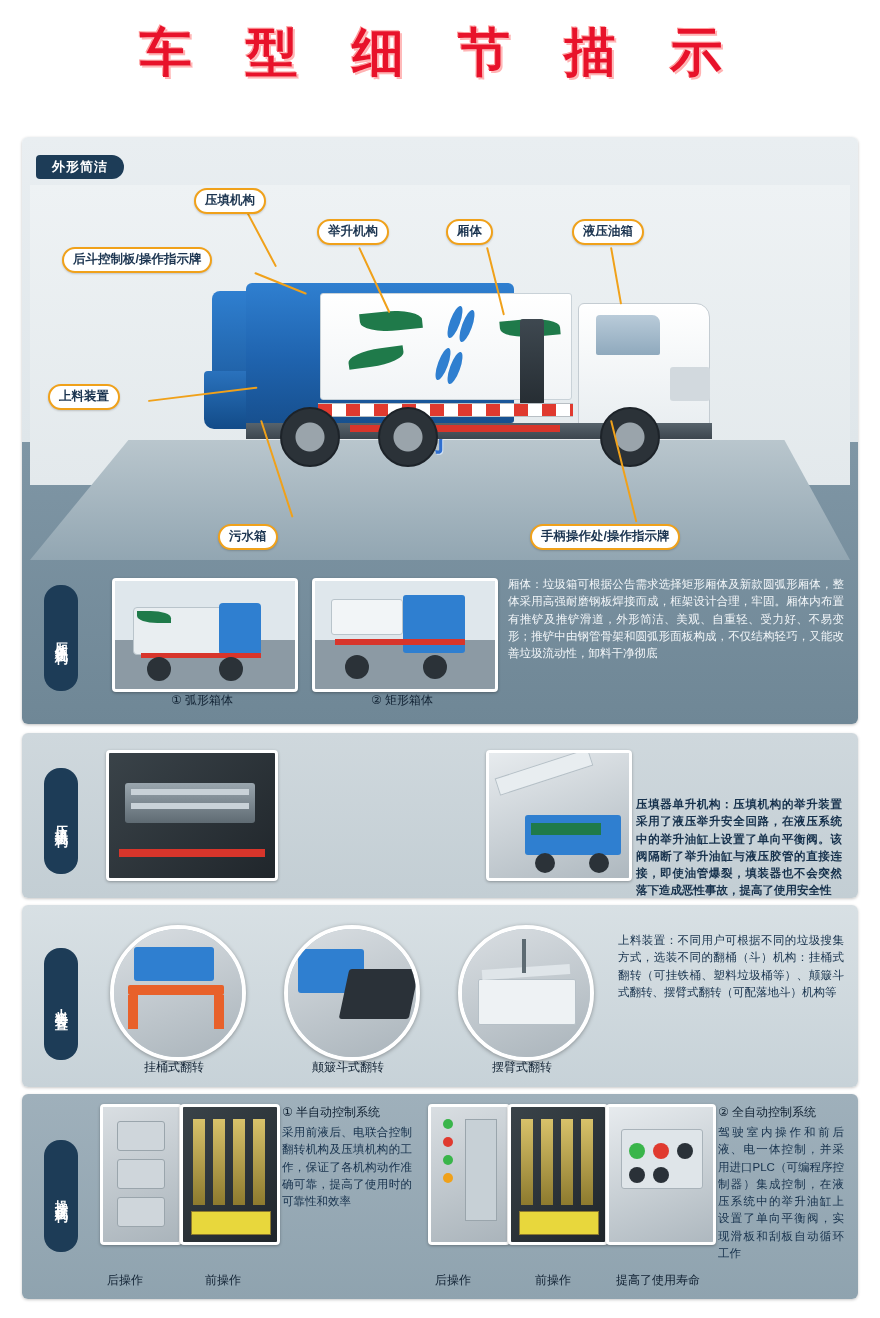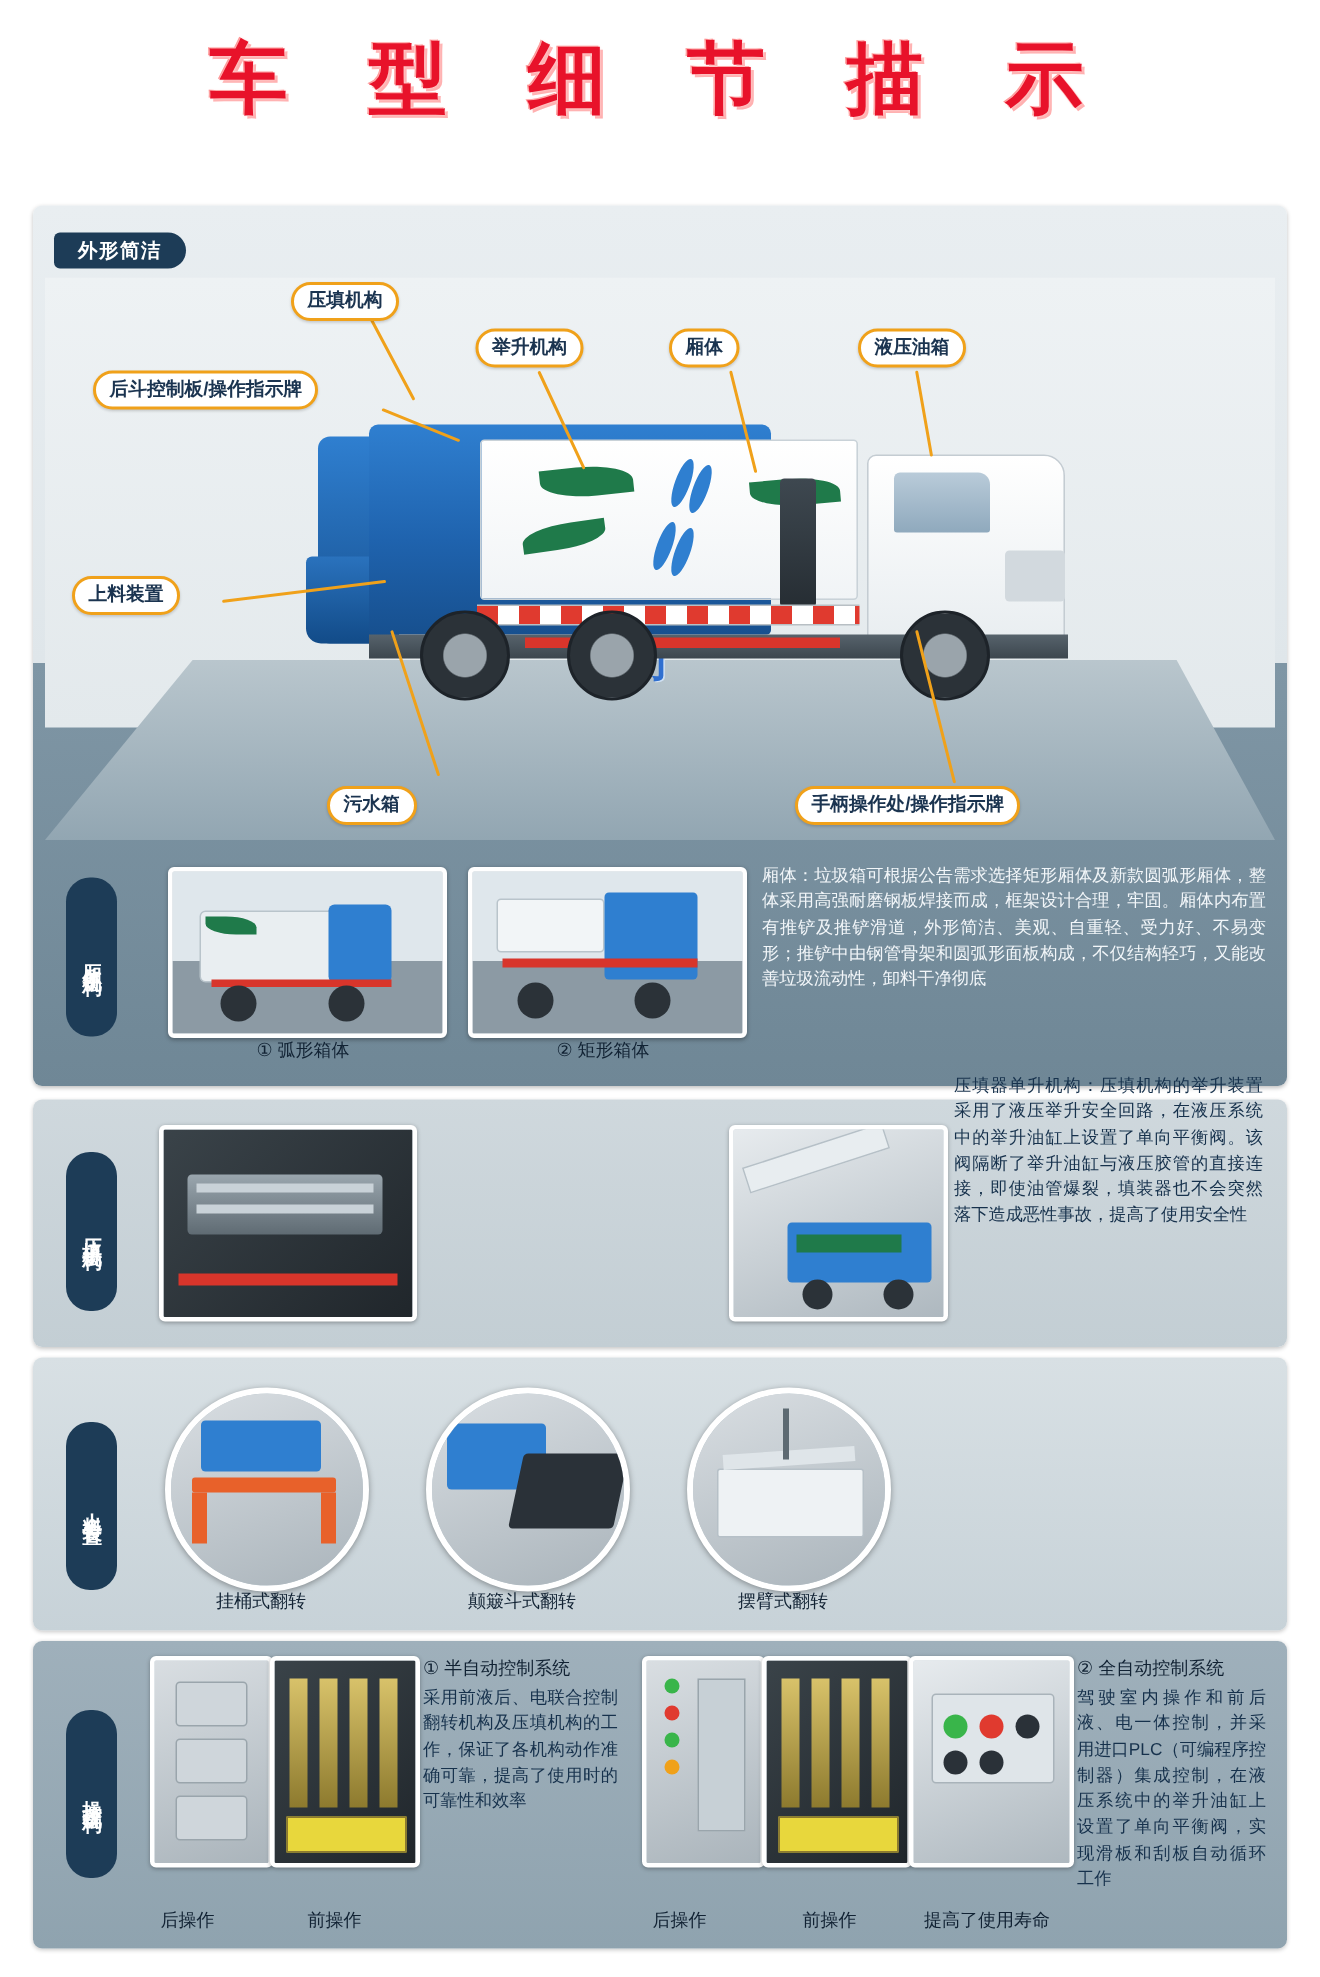--- a/index.html
+++ b/index.html
@@ -286,21 +286,21 @@
 
   <div class="photo" style="left:486px;top:750px;width:140px;height:125px;">
     <div class="ph-bg ph-steel"></div>
     <div class="mini" style="left:6px;top:10px;width:96px;height:16px;background:#e8edf0;transform:rotate(-18deg);border:1px solid #b6c0c7;"></div>
     <div class="mini" style="left:36px;top:62px;width:96px;height:40px;background:#2f7fd0;border-radius:3px;"></div>
     <div class="mini" style="left:42px;top:70px;width:70px;height:12px;background:#1f7a4a;"></div>
     <div class="mini" style="left:46px;top:100px;width:20px;height:20px;border-radius:50%;background:#2b3238;"></div>
     <div class="mini" style="left:100px;top:100px;width:20px;height:20px;border-radius:50%;background:#2b3238;"></div>
   </div>
 
-  <div class="desc desc-dark" style="left:636px;top:716px;width:206px;">压填器单升机构：压填机构的举升装置采用了液压举升安全回路，在液压系统中的举升油缸上设置了单向平衡阀。该阀隔断了举升油缸与液压胶管的直接连接，即使油管爆裂，填装器也不会突然落下造成恶性事故，提高了使用安全性</div>
+  <div class="desc desc-dark" style="left:636px;top:796px;width:206px;font-weight:bold;">压填器单升机构：压填机构的举升装置采用了液压举升安全回路，在液压系统中的举升油缸上设置了单向平衡阀。该阀隔断了举升油缸与液压胶管的直接连接，即使油管爆裂，填装器也不会突然落下造成恶性事故，提高了使用安全性</div>
 
   <div class="panel panel-3"></div>
   <div class="vtag" style="left:44px;top:948px;height:96px;">上料装置</div>
 
   <div class="circle-photo" style="left:110px;top:925px;">
     <div class="ph-bg ph-panel"></div>
     <div class="mini" style="left:20px;top:18px;width:80px;height:34px;background:#2f7fd0;border-radius:3px;"></div>
     <div class="mini" style="left:14px;top:56px;width:96px;height:10px;background:#e8612a;border-radius:2px;"></div>
     <div class="mini" style="left:14px;top:66px;width:10px;height:34px;background:#e8612a;"></div>
     <div class="mini" style="left:100px;top:66px;width:10px;height:34px;background:#e8612a;"></div>
@@ -315,20 +315,21 @@
   <div class="cap" style="left:270px;top:1059px;width:156px;">颠簸斗式翻转</div>
 
   <div class="circle-photo" style="left:458px;top:925px;">
     <div class="ph-bg ph-panel"></div>
     <div class="mini" style="left:16px;top:50px;width:96px;height:44px;background:#eef2f4;border:1px solid #b6c0c7;border-radius:2px;"></div>
     <div class="mini" style="left:20px;top:38px;width:88px;height:10px;background:#dfe5e9;transform:rotate(-4deg);"></div>
     <div class="mini" style="left:60px;top:10px;width:4px;height:34px;background:#5d6a72;"></div>
   </div>
   <div class="cap" style="left:444px;top:1059px;width:156px;">摆臂式翻转</div>
 
+  <div class="desc desc-dark" style="left:618px;top:932px;width:226px;">上料装置：不同用户可根据不同的垃圾搜集方式，选装不同的翻桶（斗）机构：挂桶式翻转（可挂铁桶、塑料垃圾桶等）、颠簸斗式翻转、摆臂式翻转（可配落地斗）机构等</div>
 
   <div class="panel panel-4"></div>
   <div class="vtag" style="left:44px;top:1140px;height:96px;">操控机构</div>
 
   <div class="photo" style="left:100px;top:1104px;width:76px;height:135px;">
     <div class="ph-bg ph-panel"></div>
     <div class="mini" style="left:14px;top:14px;width:46px;height:28px;background:#cfd6db;border:1px solid #9aa5ac;border-radius:3px;"></div>
     <div class="mini" style="left:14px;top:52px;width:46px;height:28px;background:#cfd6db;border:1px solid #9aa5ac;border-radius:3px;"></div>
     <div class="mini" style="left:14px;top:90px;width:46px;height:28px;background:#cfd6db;border:1px solid #9aa5ac;border-radius:3px;"></div>
   </div>

